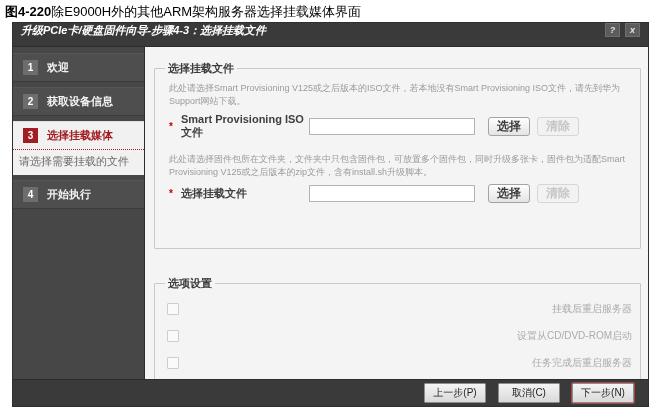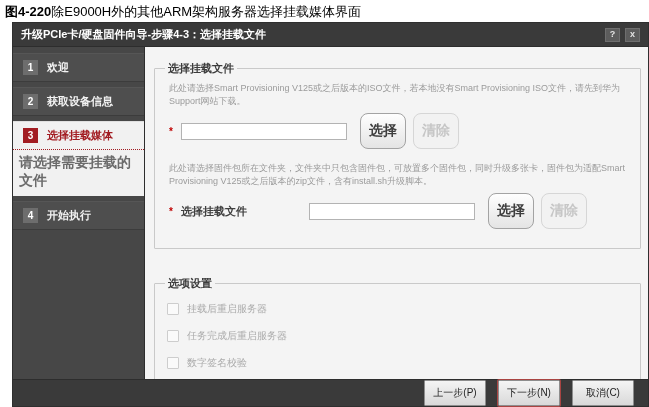--- a/index.html
+++ b/index.html
@@ -22,23 +22,24 @@
     background: #474747;
     display: flex; flex-direction: column;
     border: 1px solid #2f2f2f;
   }
 
   
   .titlebar {
     height: 24px; flex: 0 0 24px;
     background: #3a3a3a;
     color: #fff; font-size: 11px; font-weight: bold;
-    display: flex; align-items: center;
+    display: flex; align-items: flex-start;
     padding: 0 8px;
     border-bottom: 1px solid #2d2d2d;
+    font-style: italic;
   }
   .titlebar .spacer { flex: 1; }
   .tb-btn {
     width: 15px; height: 14px; margin-left: 5px;
     background: #5c5c5c; border: 1px solid #6e6e6e;
     color: #e3e3e3; font-size: 9px; font-weight: bold;
     display: flex; align-items: center; justify-content: center;
     cursor: pointer; line-height: 1;
   }
 
@@ -60,21 +61,21 @@
     background: #6d6d6d; color: #fff;
     font-size: 10px; font-weight: bold;
     display: flex; align-items: center; justify-content: center;
   }
   .step-group.active { background: #f1f1f1; }
   .step-group.active .step-row {
     background: #f1f1f1; border-top: 1px solid #e0e0e0; border-bottom: 1px dotted #a21c22;
     color: #a21c22;
   }
   .step-group.active .step-num { background: #a21c22; }
-  .step-sub { font-size: 14px; color: #6b6b6b; padding: 4px 4px 6px 6px; background: #f1f1f1; font-weight: bold; }
+  .step-sub { font-size: 11px; color: #6b6b6b; padding: 4px 4px 6px 6px; background: #f1f1f1; }
 
   
   .content {
     flex: 1; background: #f4f4f4;
     border-left: 1px solid #2d2d2d;
     padding: 8px 7px 0 9px;
     overflow: hidden;
   }
   fieldset {
     border: 1px solid #c9c9c9; border-radius: 1px;
@@ -90,49 +91,49 @@
   .field-row { display: flex; align-items: center; margin: 5px 0 13px 6px; }
   .req { color: #c00000; font-size: 10px; width: 12px; font-weight: bold; }
   .field-label { width: 128px; font-size: 11px; font-weight: bold; color: #3f3f3f; }
   .text-input {
     width: 166px; height: 17px;
     border: 1px solid #b3b3b3; background: #fff;
     font-size: 10px; padding: 0 3px; color: #333;
   }
   .btn {
     margin-left: 13px;
-    min-width: 40px; height: 36px;
+    min-width: 40px; height: 19px;
     background: linear-gradient(#fefefe, #e4e4e4);
-    border: 1px solid #a3a3a3; border-radius: 8px;
-    font-size: 14px; font-weight: bold; color: #3d3d3d;
+    border: 1px solid #a3a3a3; border-radius: 3px;
+    font-size: 12px; font-weight: bold; color: #3d3d3d;
     padding: 0 8px; cursor: pointer;
     font-family: inherit;
   }
   .btn.disabled {
     margin-left: 7px;
     background: #f2f2f2; border-color: #d6d6d6; color: #c6c6c6;
     cursor: default;
   }
 
-  .cb-row { display: flex; align-items: center; gap: 8px; margin: 9px 0 13px 4px; }
+  .cb-row { display: flex; align-items: center; gap: 8px; margin: 9px 0 13px 4px; justify-content: space-between; }
   .cb-box {
     width: 12px; height: 12px; flex: 0 0 12px;
     border: 1px solid #cdcdcd; background: #fafafa; border-radius: 1px;
   }
   .cb-label { font-size: 10px; color: #ababab; }
 
   
   .footer {
     flex: 0 0 27px; height: 27px;
     background: #3a3a3a; border-top: 1px solid #2d2d2d;
     display: flex; align-items: center; justify-content: flex-end;
     gap: 12px; padding: 0 14px;
   }
   .footer-btn {
-    min-width: 62px; height: 26px;
+    min-width: 62px; height: 20px;
     background: linear-gradient(#f4f4f4, #d9d9d9);
     border: 1px solid #8d8d8d; border-radius: 1px;
     font-size: 10px; color: #222; font-family: inherit;
     padding: 0 8px; cursor: pointer;
   }
   .footer-btn.primary { box-shadow: 0 0 0 1px #a94442; }
 </style>
 </head>
 <body>
 
@@ -186,20 +187,21 @@
 
     <div class="content">
 
       <fieldset class="mount">
         <legend>选择挂载文件</legend>
 
         <div class="desc">此处请选择Smart Provisioning V125或之后版本的ISO文件，若本地没有Smart Provisioning ISO文件，请先到华为Support网站下载。</div>
 
         <div class="field-row">
           <span class="req">*</span>
+          <span class="field-label">Smart Provisioning ISO文件</span>
           <input class="text-input" type="text" value="" style="">
           <button class="btn">选择</button>
           <button class="btn disabled" disabled="">清除</button>
         </div>
 
         <div class="desc">此处请选择固件包所在文件夹，文件夹中只包含固件包，可放置多个固件包，同时升级多张卡，固件包为适配Smart Provisioning V125或之后版本的zip文件，含有install.sh升级脚本。</div>
 
         <div class="field-row">
           <span class="req">*</span>
           <span class="field-label">选择挂载文件</span>
@@ -211,30 +213,34 @@
 
       <fieldset class="options">
         <legend>选项设置</legend>
 
         <div class="cb-row">
           <span class="cb-box"></span>
           <span class="cb-label">挂载后重启服务器</span>
         </div>
         <div class="cb-row">
           <span class="cb-box"></span>
+          <span class="cb-label">设置从CD/DVD-ROM启动</span>
+        </div>
+        <div class="cb-row">
+          <span class="cb-box"></span>
           <span class="cb-label">任务完成后重启服务器</span>
         </div>
         <div class="cb-row">
           <span class="cb-box"></span>
           <span class="cb-label">数字签名校验</span>
         </div>
       </fieldset>
 
     </div>
   </div>
 
   <div class="footer">
     <button class="footer-btn">上一步(P)</button>
+    <button class="footer-btn">取消(C)</button>
     <button class="footer-btn primary">下一步(N)</button>
-    <button class="footer-btn">取消(C)</button>
   </div>
 
 </div>
 
 </body></html>

